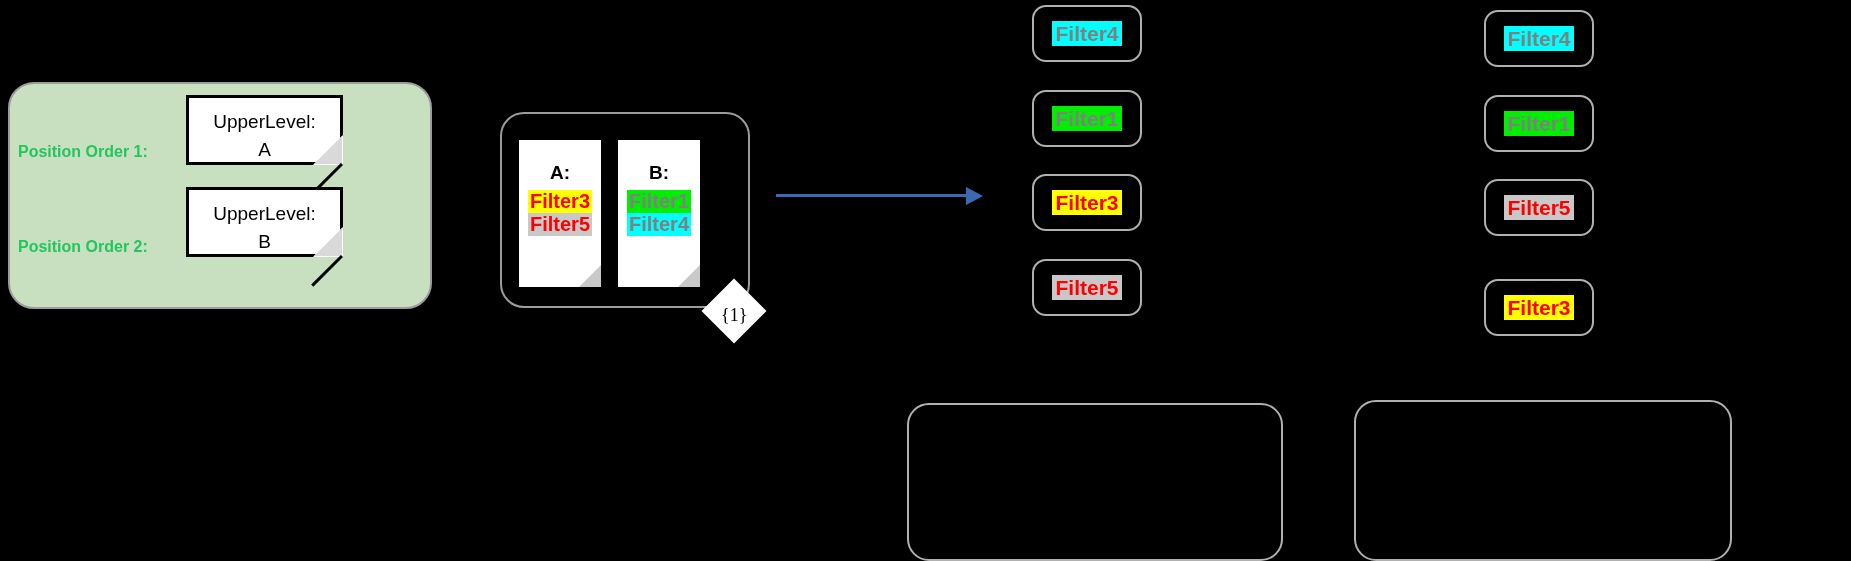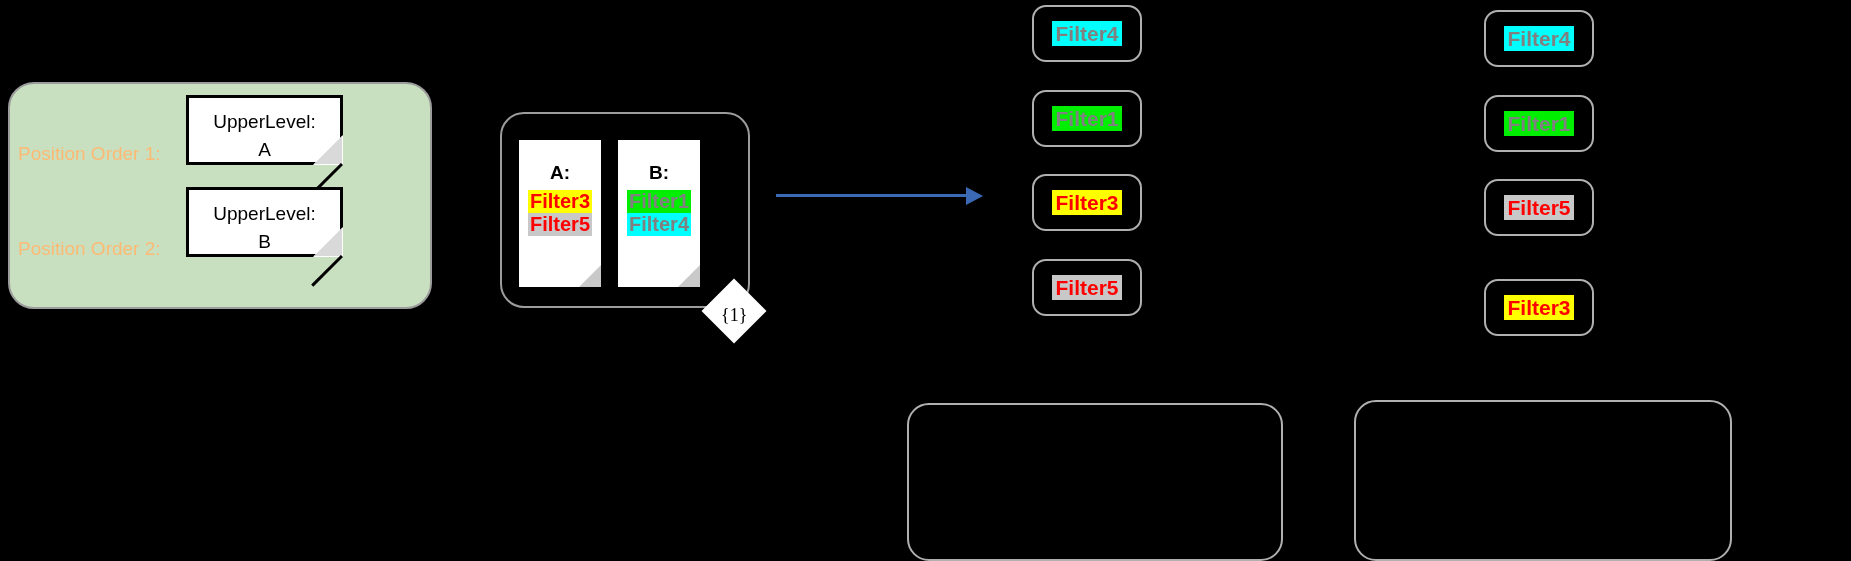--- a/index.html
+++ b/index.html
@@ -23,23 +23,23 @@
     top: 82px;
     width: 424px;
     height: 227px;
     background: #c8e0c0;
     border: 2px solid #9c9c9c;
     border-radius: 26px;
     box-sizing: border-box;
   }
   .order-label {
     position: absolute;
-    color: #fdba74;
-    font-weight: normal;
-    font-size: 19px;
+    color: #22c55e;
+    font-weight: bold;
+    font-size: 16px;
     white-space: nowrap;
   }
   .order-label.l1 { left: 18px; top: 143px; }
   .order-label.l2 { left: 18px; top: 238px; }
 
   
   .doc {
     position: absolute;
     background: #ffffff;
     box-sizing: border-box;

